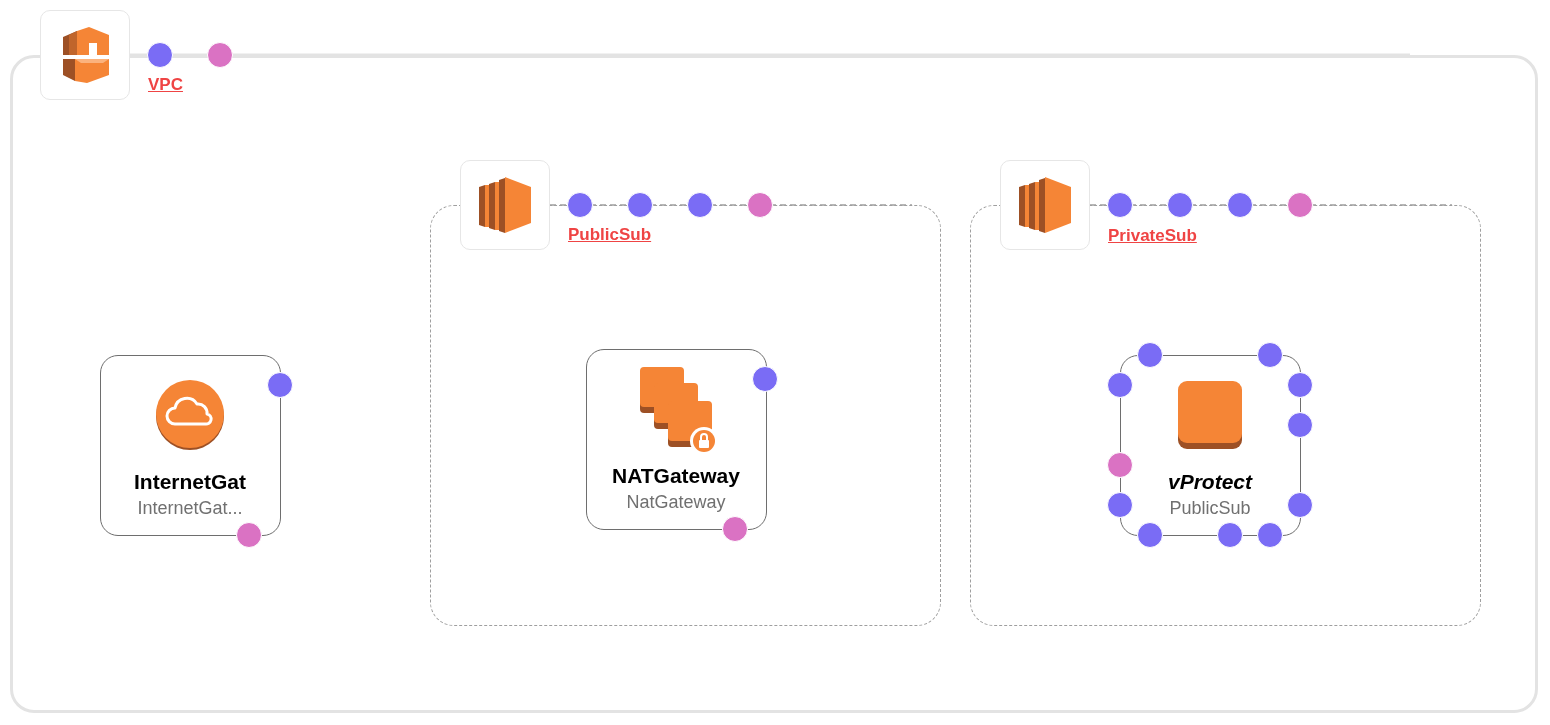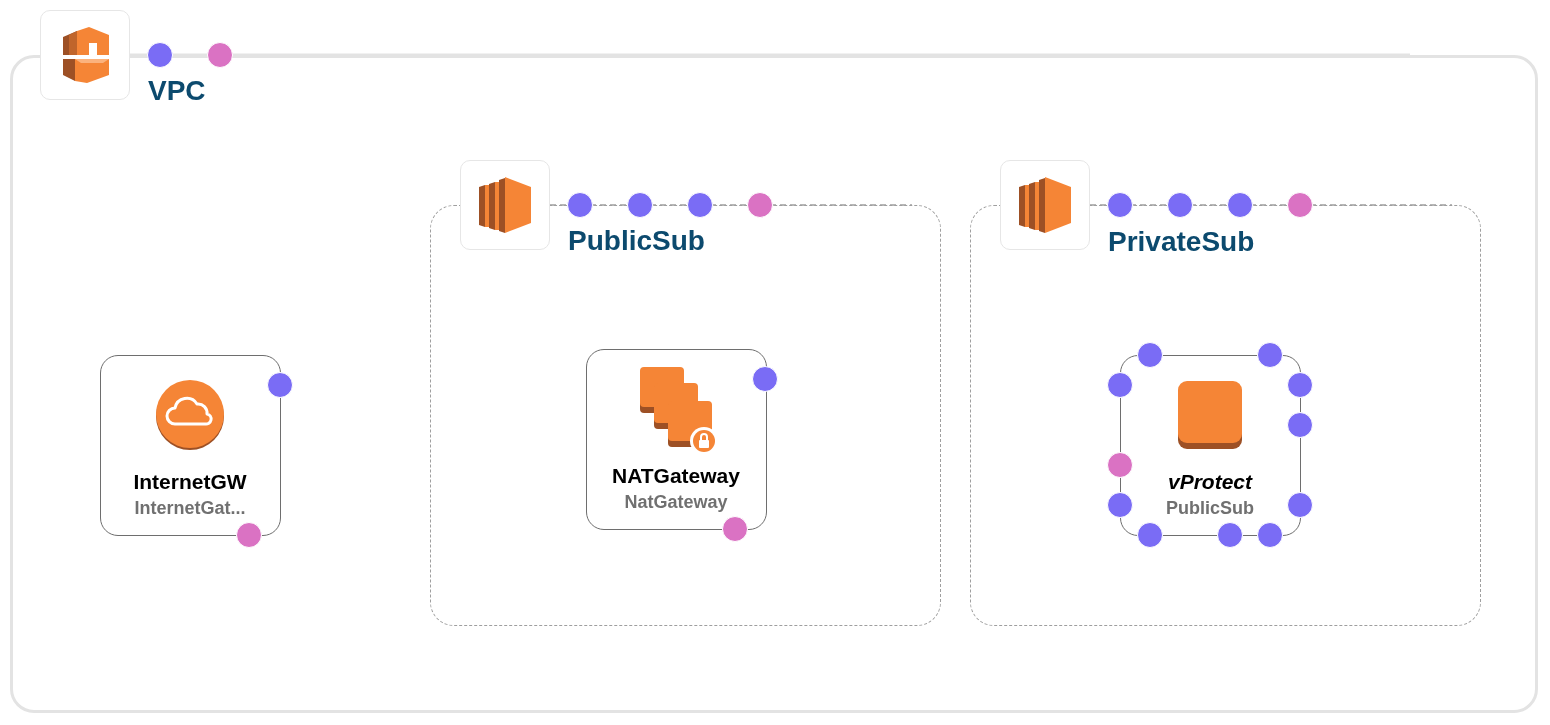--- a/index.html
+++ b/index.html
@@ -4,25 +4,25 @@
   <style>
     html, body { margin: 0; padding: 0; background: #ffffff; }
     body { width: 1550px; height: 725px; position: relative; overflow: hidden;
            font-family: "Liberation Sans", "DejaVu Sans", sans-serif; }
     .abs { position: absolute; }
     .vpc-box { left: 10px; top: 55px; width: 1528px; height: 658px;
                border: 3px solid #e3e3e3; border-radius: 24px; box-sizing: border-box; }
     .subnet-box { border: 1.5px dashed #9f9f9f; border-radius: 24px; box-sizing: border-box; background: transparent; }
     .icon-tile { background: #fff; border: 1px solid #e6e6e6; border-radius: 10px; width: 90px; height: 90px;
                  box-sizing: border-box; display: flex; align-items: center; justify-content: center; }
-    .group-label { font-weight: bold; font-size: 28px; color: #0c4a6e; white-space: nowrap; }
+    .group-label { font-weight: bold; font-size: 17px; color: #ef4444; white-space: nowrap; text-decoration: underline; }
     .node-box { border: 1.5px solid #6e6e6e; border-radius: 18px; box-sizing: border-box; background: #fff;
                 width: 181px; height: 181px; }
     .node-title { font-weight: bold; font-size: 21px; color: #000; text-align: center; width: 180px; white-space: nowrap; }
-    .node-sub { font-size: 18px; color: #707070; text-align: center; width: 180px; white-space: nowrap; font-weight: bold; }
+    .node-sub { font-size: 18px; color: #707070; text-align: center; width: 180px; white-space: nowrap; }
     .port { width: 26px; height: 26px; border-radius: 50%; box-sizing: border-box; border: 1px solid #ffffff; }
     .port.in { background: #7a6cf5; }
     .port.out { background: #da72c3; }
     svg.lines { position: absolute; left: 0; top: 0; }
   </style>
 </head>
 <body>
 
 <svg class="lines" width="1550" height="725">
 
@@ -84,21 +84,21 @@
 <div class="abs group-label" style="left:1108px; top:226px;">PrivateSub</div>
 
 <div class="abs node-box" style="left:100px; top:355px;"></div>
 <div class="abs" style="left:155px; top:380px; width:70px; height:70px;">
   <svg width="70" height="70" viewBox="0 0 70 70">
     <circle cx="35" cy="36" r="34" fill="#9d5025"></circle>
     <circle cx="35" cy="34" r="34" fill="#f58536"></circle>
     <path d="M20,44 a8,8 0 0 1 0,-16 a12,12 0 0 1 22,-4 a9,9 0 0 1 10,10 a5,5 0 0 1 -2,10 z" fill="none" stroke="#ffffff" stroke-width="3" stroke-linejoin="round"></path>
   </svg>
 </div>
-<div class="abs node-title" style="left:100px; top:470px;">InternetGW</div>
+<div class="abs node-title" style="left:100px; top:470px;">InternetGat</div>
 <div class="abs node-sub" style="left:100px; top:498px;">InternetGat...</div>
 <div class="abs port in" style="left: 267px; top: 372px; background: rgb(122, 108, 245);"></div>
 <div class="abs port out" style="left: 236px; top: 522px; background: rgb(218, 114, 195);"></div>
 
 <div class="abs node-box" style="left:586px; top:349px;"></div>
 <div class="abs" style="left:638px; top:365px; width:80px; height:90px;">
   <svg width="80" height="90" viewBox="0 0 80 90">
     <rect x="2" y="4" width="44" height="44" rx="4" fill="#9d5025"></rect>
     <rect x="2" y="2" width="44" height="40" rx="4" fill="#f58536"></rect>
     <rect x="16" y="20" width="44" height="44" rx="4" fill="#9d5025"></rect>

